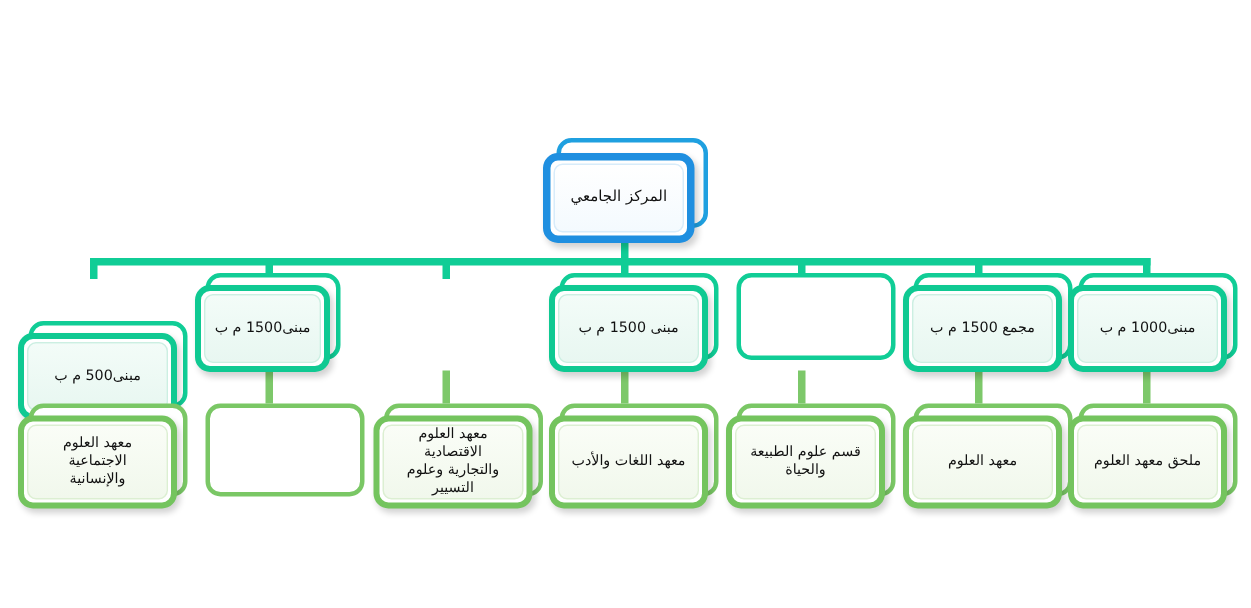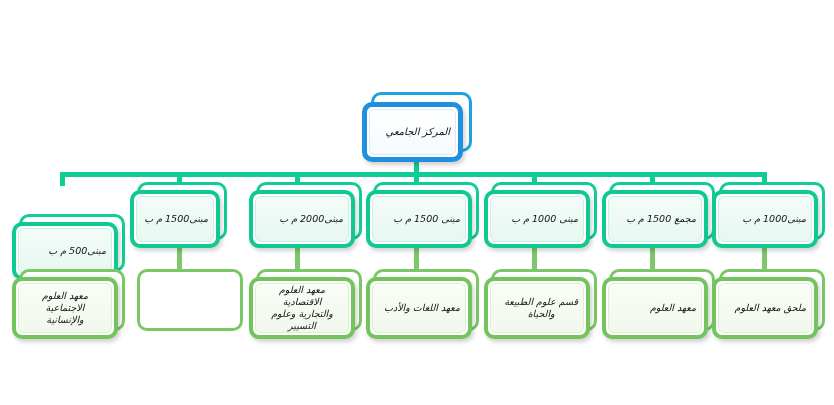--- a/index.html
+++ b/index.html
@@ -63,22 +63,22 @@
   }
   
   .node .card-inner {
     position: absolute;
     inset: 2px;
     border-radius: 6px;
     border: 1px solid #CFEFE3;
     background: linear-gradient(180deg, #F2FBF8 0%, #EAF8F2 100%);
     display: flex;
     align-items: center;
-    box-sizing: border-box;
-    font-style: italic;
+    justify-content: center;
+    box-sizing: border-box;
   }
   .node .label {
     font-size: 9.5px;
     line-height: 12px;
     color: #111111;
     text-align: center;
     padding: 0 5px;
     white-space: pre-line;
     direction: rtl;
   }
@@ -165,45 +165,32 @@
 
   <div class="node teal" style="left:130px; top:182px; width:97px; height:66px;">
     <div class="card-back"></div>
     <div class="card-front">
       <div class="card-inner">
         <span class="label">مبنى1500 م ب</span>
       </div>
     </div>
   </div>
 
-  <div class="node teal" style="left:249px; top:182px; width:113px; height:66px;">
-    <div class="card-back"></div>
-    <div class="card-front">
-      <div class="card-inner">
-        <span class="label">مبنى2000 م ب</span>
-      </div>
-    </div>
-  </div>
 
   <div class="node teal" style="left:366px; top:182px; width:113px; height:66px;">
     <div class="card-back"></div>
     <div class="card-front">
       <div class="card-inner">
         <span class="label">مبنى 1500 م ب</span>
       </div>
     </div>
   </div>
 
   <div class="node teal" style="left:484px; top:182px; width:113px; height:66px;">
     <div class="card-back"></div>
-    <div class="card-front">
-      <div class="card-inner">
-        <span class="label">مبنى 1000 م ب</span>
-      </div>
-    </div>
   </div>
 
   <div class="node teal" style="left:602px; top:182px; width:113px; height:66px;">
     <div class="card-back"></div>
     <div class="card-front">
       <div class="card-inner">
         <span class="label">مجمع 1500 م ب</span>
       </div>
     </div>
   </div>

